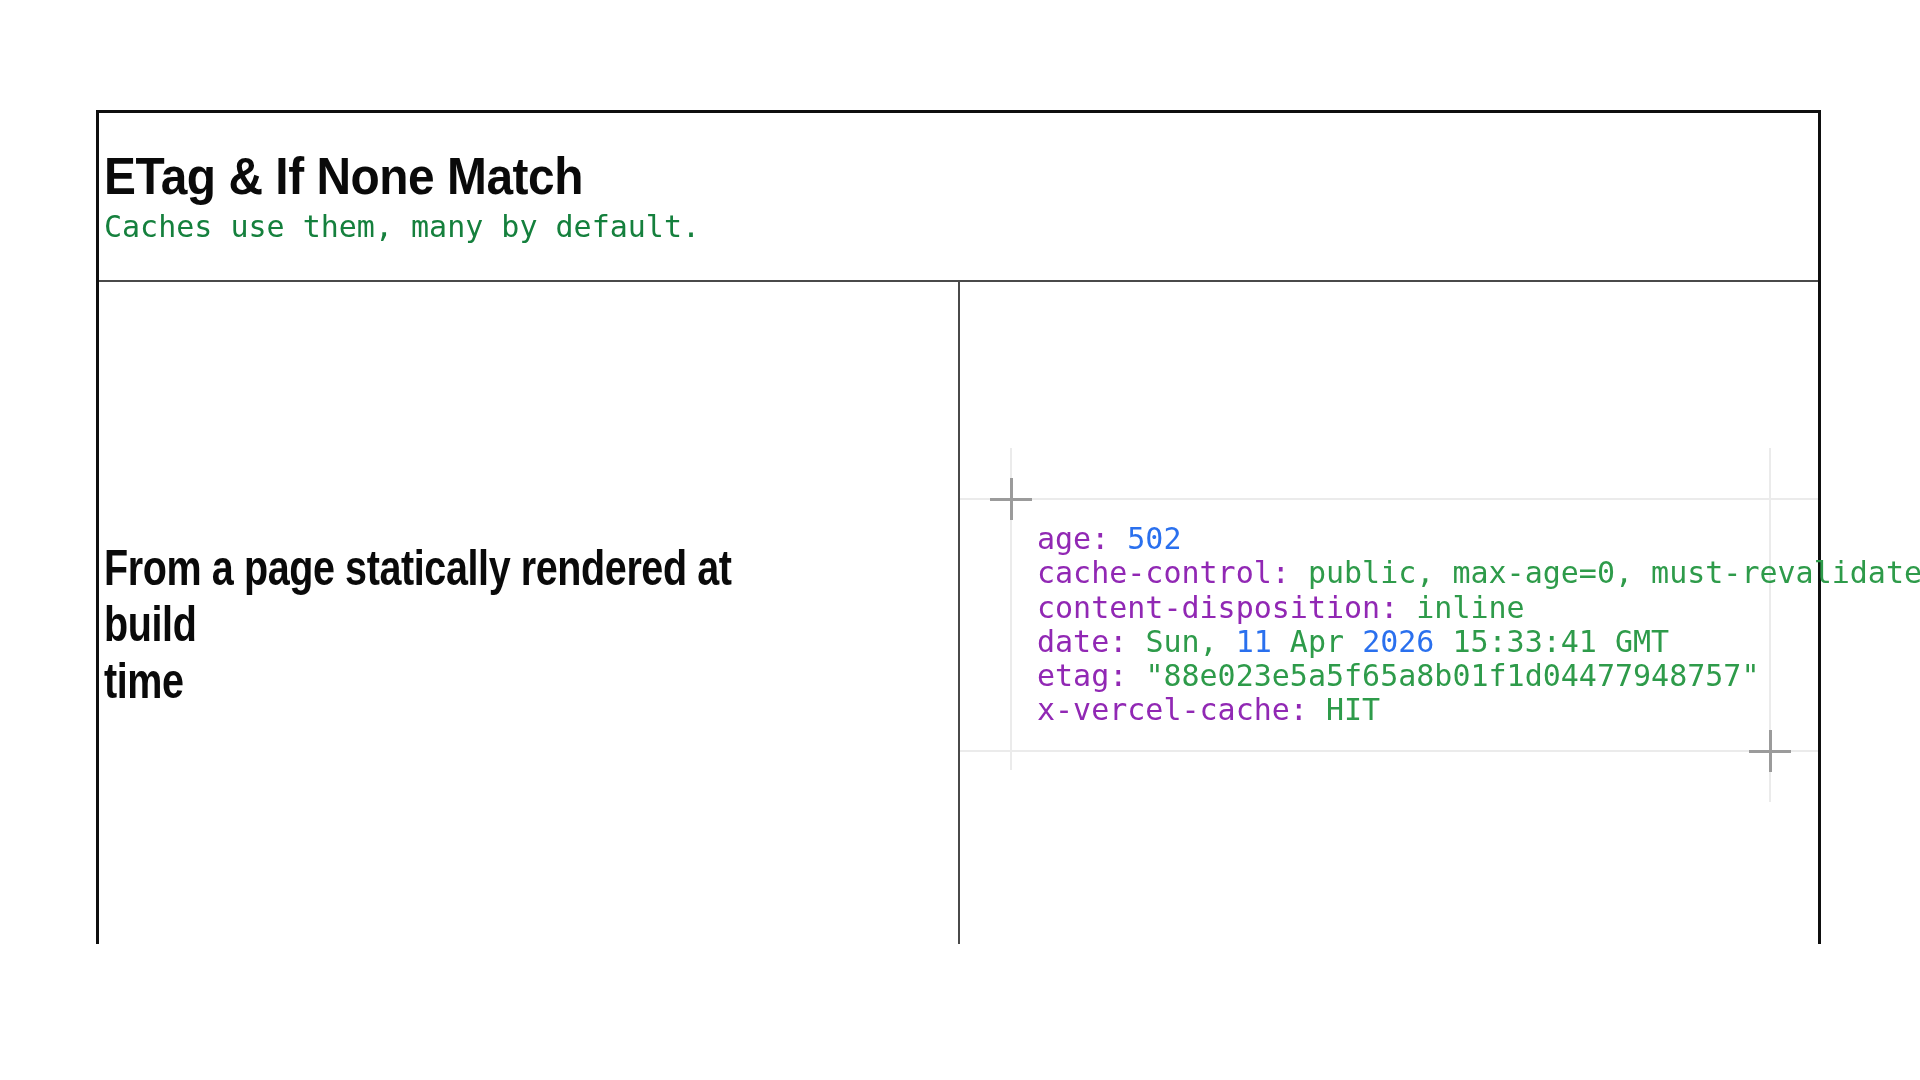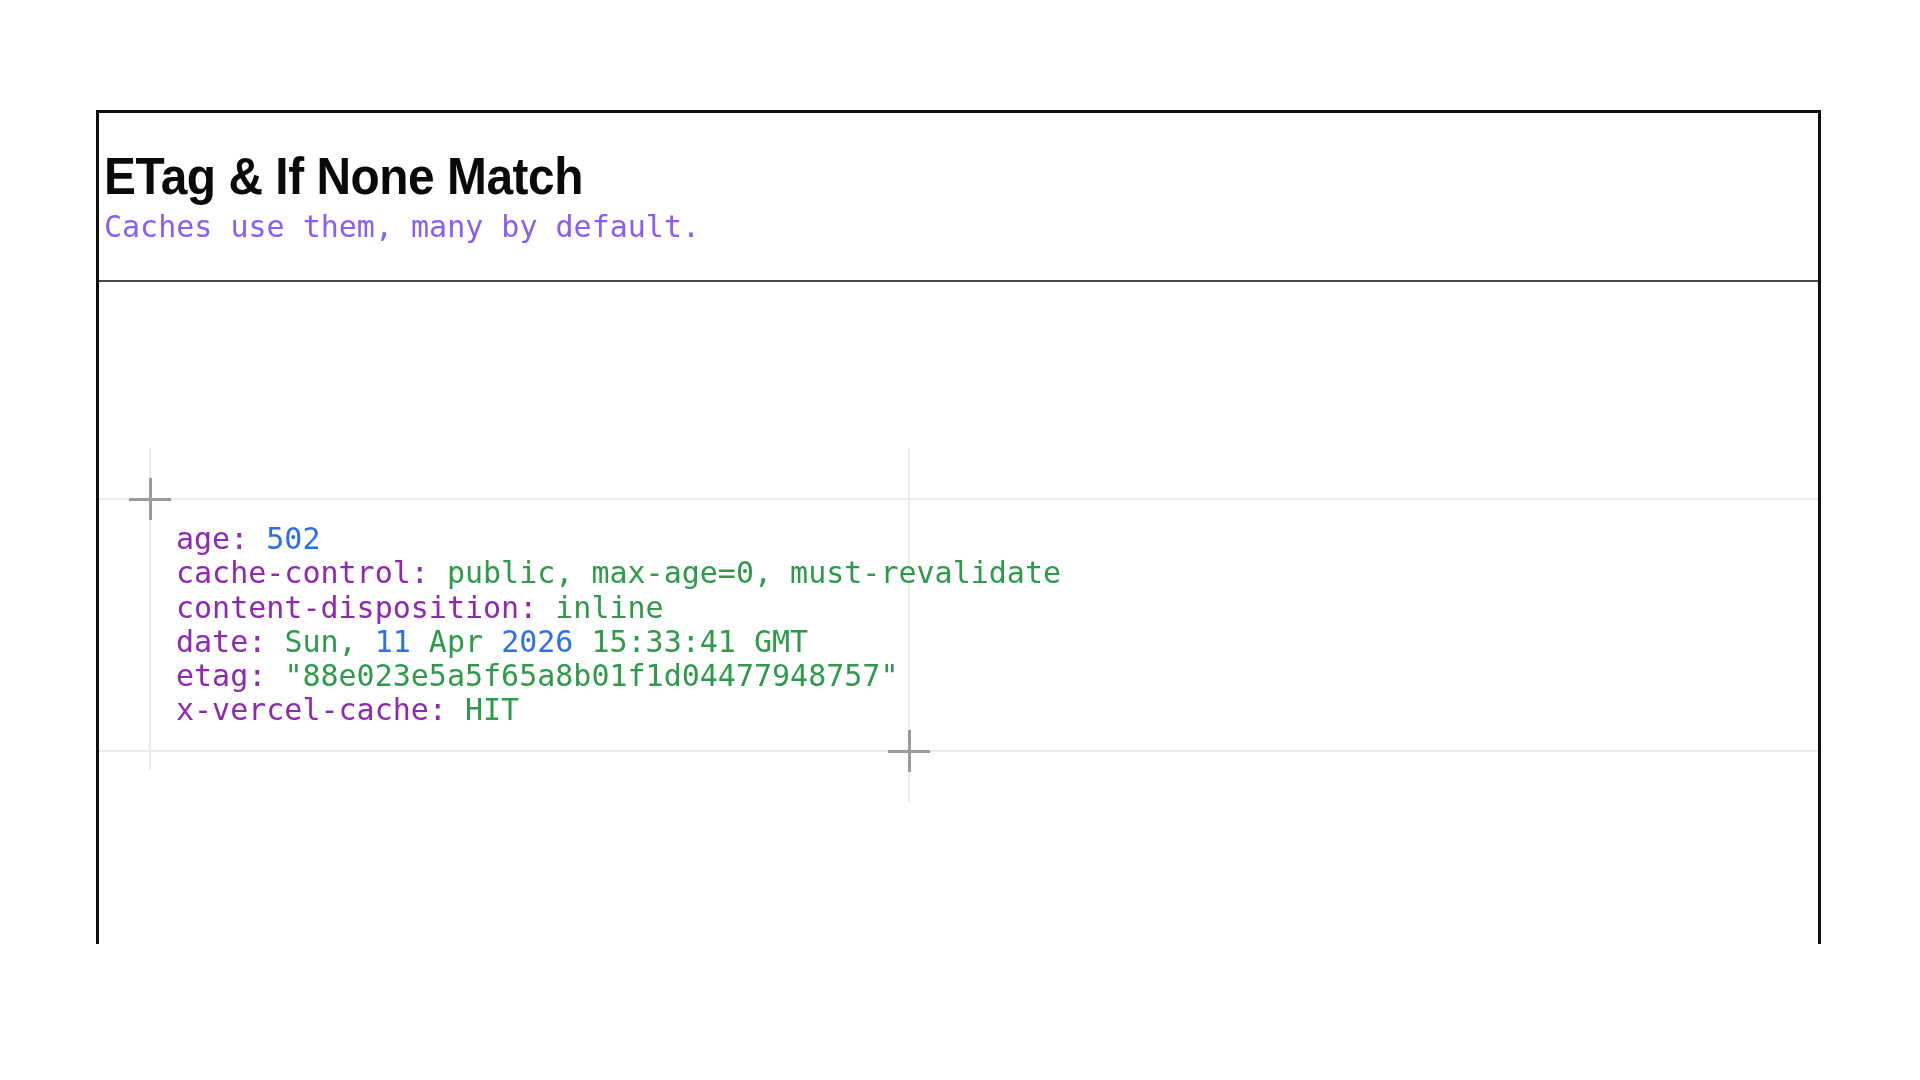--- a/index.html
+++ b/index.html
@@ -10,21 +10,21 @@
              border:3px solid #0f0f0f;box-sizing:border-box;display:flex;flex-direction:column;
              background:#ffffff;}
 
   
   .slide-header{height:169px;box-sizing:border-box;border-bottom:2px solid #4a4a4a;
                 padding:36px 10px 0 5px;overflow:hidden;}
   .slide-title{margin:0;font-size:52px;font-weight:bold;line-height:1.05;color:#0a0a0a;
                letter-spacing:-0.5px;white-space:nowrap;
                transform:scaleX(0.92);transform-origin:left top;}
   .slide-subtitle{margin:6px 0 0 0;font-family:"DejaVu Sans Mono","Liberation Mono",monospace;
-                  font-size:30px;line-height:1.1;color:#8b5cf6;white-space:nowrap;}
+                  font-size:30px;line-height:1.1;color:#15803d;white-space:nowrap;}
 
   
   .slide-content{flex:1;display:flex;min-height:0;}
   .left-cell{width:861px;box-sizing:border-box;border-right:2px solid #4a4a4a;
              display:flex;align-items:center;padding-left:5px;}
   .left-heading{margin:0;font-size:50px;font-weight:bold;line-height:1.13;color:#0a0a0a;
                 letter-spacing:-0.5px;white-space:pre-line;
                 transform:scaleX(0.79);transform-origin:left center;}
 
   .right-cell{flex:1;position:relative;}
@@ -56,20 +56,24 @@
 <div class="page">
   <div class="slide-box">
 
     <div class="slide-header">
       <h1 class="slide-title">ETag &amp; If None Match</h1>
       <div class="slide-subtitle">Caches use them, many by default.</div>
     </div>
 
     <div class="slide-content">
 
+      <div class="left-cell">
+        <h2 class="left-heading">From a page statically rendered at build
+time</h2>
+      </div>
 
       <div class="right-cell">
         <div class="guide h guide-top"></div>
         <div class="guide h guide-bottom"></div>
         <div class="guide v guide-left"></div>
         <div class="guide v guide-right"></div>
         <div class="cross cross-tl"></div>
         <div class="cross cross-br"></div>
 
         <div class="headers-code"><div><span style="color: rgb(145, 40, 180);">age: </span><span style="color: rgb(42, 112, 238);">502</span></div><div><span style="color: rgb(145, 40, 180);">cache-control: </span><span style="color: rgb(46, 155, 74);">public, max-age=0, must-revalidate</span></div><div><span style="color: rgb(145, 40, 180);">content-disposition: </span><span style="color: rgb(46, 155, 74);">inline</span></div><div><span style="color: rgb(145, 40, 180);">date: </span><span style="color: rgb(46, 155, 74);">Sun, </span><span style="color: rgb(42, 112, 238);">11</span><span style="color: rgb(46, 155, 74);"> Apr </span><span style="color: rgb(42, 112, 238);">2026</span><span style="color: rgb(46, 155, 74);"> 15:33:41 GMT</span></div><div><span style="color: rgb(145, 40, 180);">etag: </span><span style="color: rgb(46, 155, 74);">"88e023e5a5f65a8b01f1d04477948757"</span></div><div><span style="color: rgb(145, 40, 180);">x-vercel-cache: </span><span style="color: rgb(46, 155, 74);">HIT</span></div></div>

